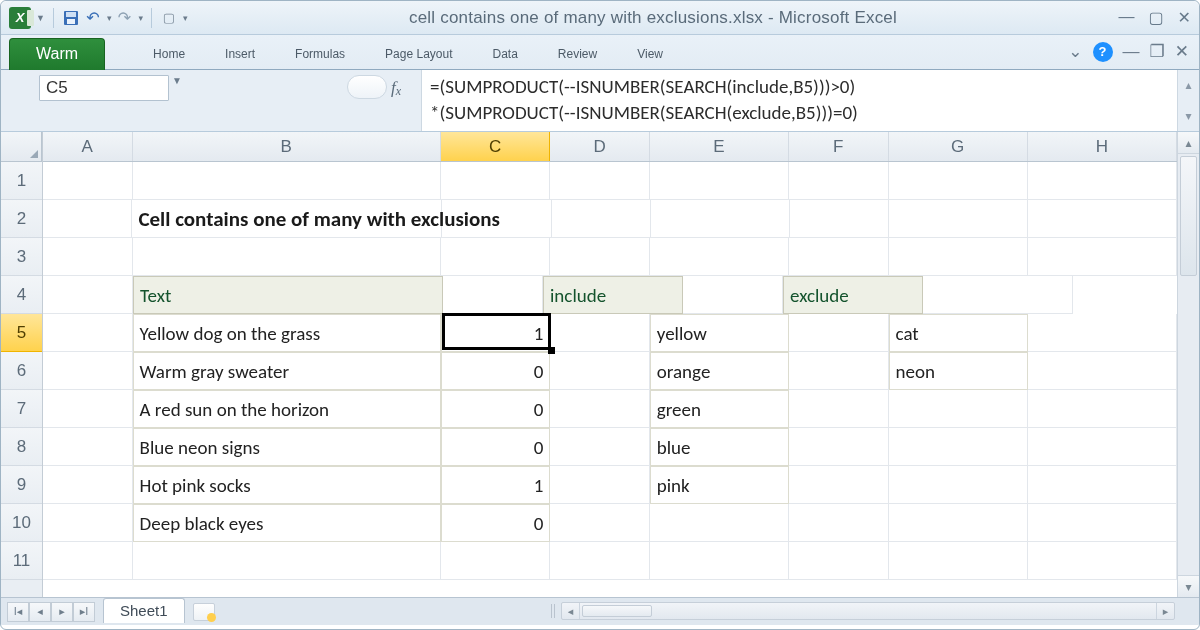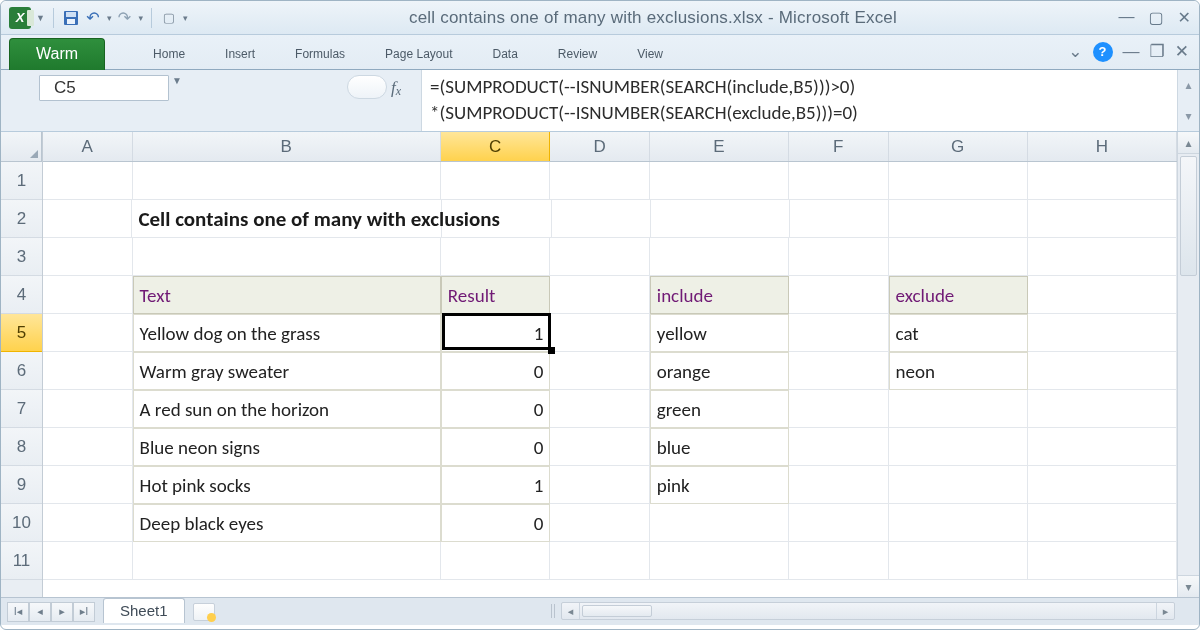--- a/index.html
+++ b/index.html
@@ -69,21 +69,21 @@
   .help-ic { width:20px; height:20px; background:#1e90ff; border-radius:50%; color:#fff; display:flex; align-items:center; justify-content:center; font-weight:bold; font-size:13px; }
   .ribbon-right .sym { font-size:17px; }
 
   
   .fbar-wrap { display:flex; border-bottom:1px solid #b7cbdc; background:#e7eef5; }
   .namebox-col {
     width: 190px; display:flex; align-items:flex-start; padding:5px 6px 0 38px;
   }
   .namebox {
     background:#fff; border:1px solid #b3c2d0; height:26px;
-    display:flex; align-items:center; padding:0 14px; font-size:17px; color:#333;
+    display:flex; align-items:center; padding:0 6px; font-size:17px; color:#333;
     flex:1; border-radius:1px;
   }
   .namebox-dd { width:16px; display:flex; align-items:center; justify-content:center; color:#6b7c8c; font-size:10px; }
   .fx-col { width:230px; display:flex; align-items:flex-start; padding:5px 4px 0 0; gap:4px; justify-content:flex-end; }
   .fx-oval { width:40px; height:24px; border:1px solid #cdd8e2; border-radius:12px; background:linear-gradient(#fff,#eef3f8); }
   .fx-label { font-style:italic; font-family:"Times New Roman", serif; font-size:17px; color:#5a6b7a; margin-right:16px; margin-top:3px; }
   .formula-box {
     flex:1; background:#fff; border-left:1px solid #cdd8e2; padding:4px 8px 6px 8px;
     font-size:19px; color:#2c2c2c; font-family:"Calibri","Segoe UI",sans-serif;
     line-height:1.35;
@@ -116,21 +116,21 @@
 
   .grid { position:relative; }
   .gridrow { display:flex; height:38px; }
   .cell {
     border-right:1px solid #e3e7ec; border-bottom:1px solid #e3e7ec;
     font-size:19px; color:#222; font-family:"Calibri","Segoe UI",sans-serif;
     display:flex; align-items:center; padding:0 6px; overflow:hidden; white-space:nowrap;
     background:#fff;
   }
   .section-title { font-weight:bold; font-size:21px; color:#1a1a1a; }
-  .thdr { background:#eef0e6; border:1px solid #c9c9b8 !important; color:#701a75; }
+  .thdr { background:#eef0e6; border:1px solid #c9c9b8 !important; color:#14532d; }
   .tcell { border:1px solid #dcdccf !important; background:#fff; }
   .ra { justify-content:flex-end; }
 
   
   .sel-outline {
     position:absolute; border:3px solid #000; pointer-events:none;
   }
   .sel-handle {
     position:absolute; width:7px; height:7px; background:#000; pointer-events:none;
   }
@@ -302,21 +302,20 @@
           <div class="cell " style="width: 110px;"></div>
           <div class="cell " style="width: 100px;"></div>
           <div class="cell " style="width: 140px;"></div>
           <div class="cell " style="width: 100px;"></div>
           <div class="cell " style="width: 140px;"></div>
           <div class="cell " style="width: 150px;"></div>
         </div>
         <div class="gridrow">
           <div class="cell " style="width: 90px;"></div>
           <div class="cell thdr" style="width: 310px;">Text</div>
-          <div class="cell thdr" style="width: 110px;">Result</div>
           <div class="cell " style="width: 100px;"></div>
           <div class="cell thdr" style="width: 140px;">include</div>
           <div class="cell " style="width: 100px;"></div>
           <div class="cell thdr" style="width: 140px;">exclude</div>
           <div class="cell " style="width: 150px;"></div>
         </div>
         <div class="gridrow">
           <div class="cell " style="width: 90px;"></div>
           <div class="cell tcell" style="width: 310px;">Yellow dog on the grass</div>
           <div class="cell tcell ra" style="width: 110px;">1</div>

